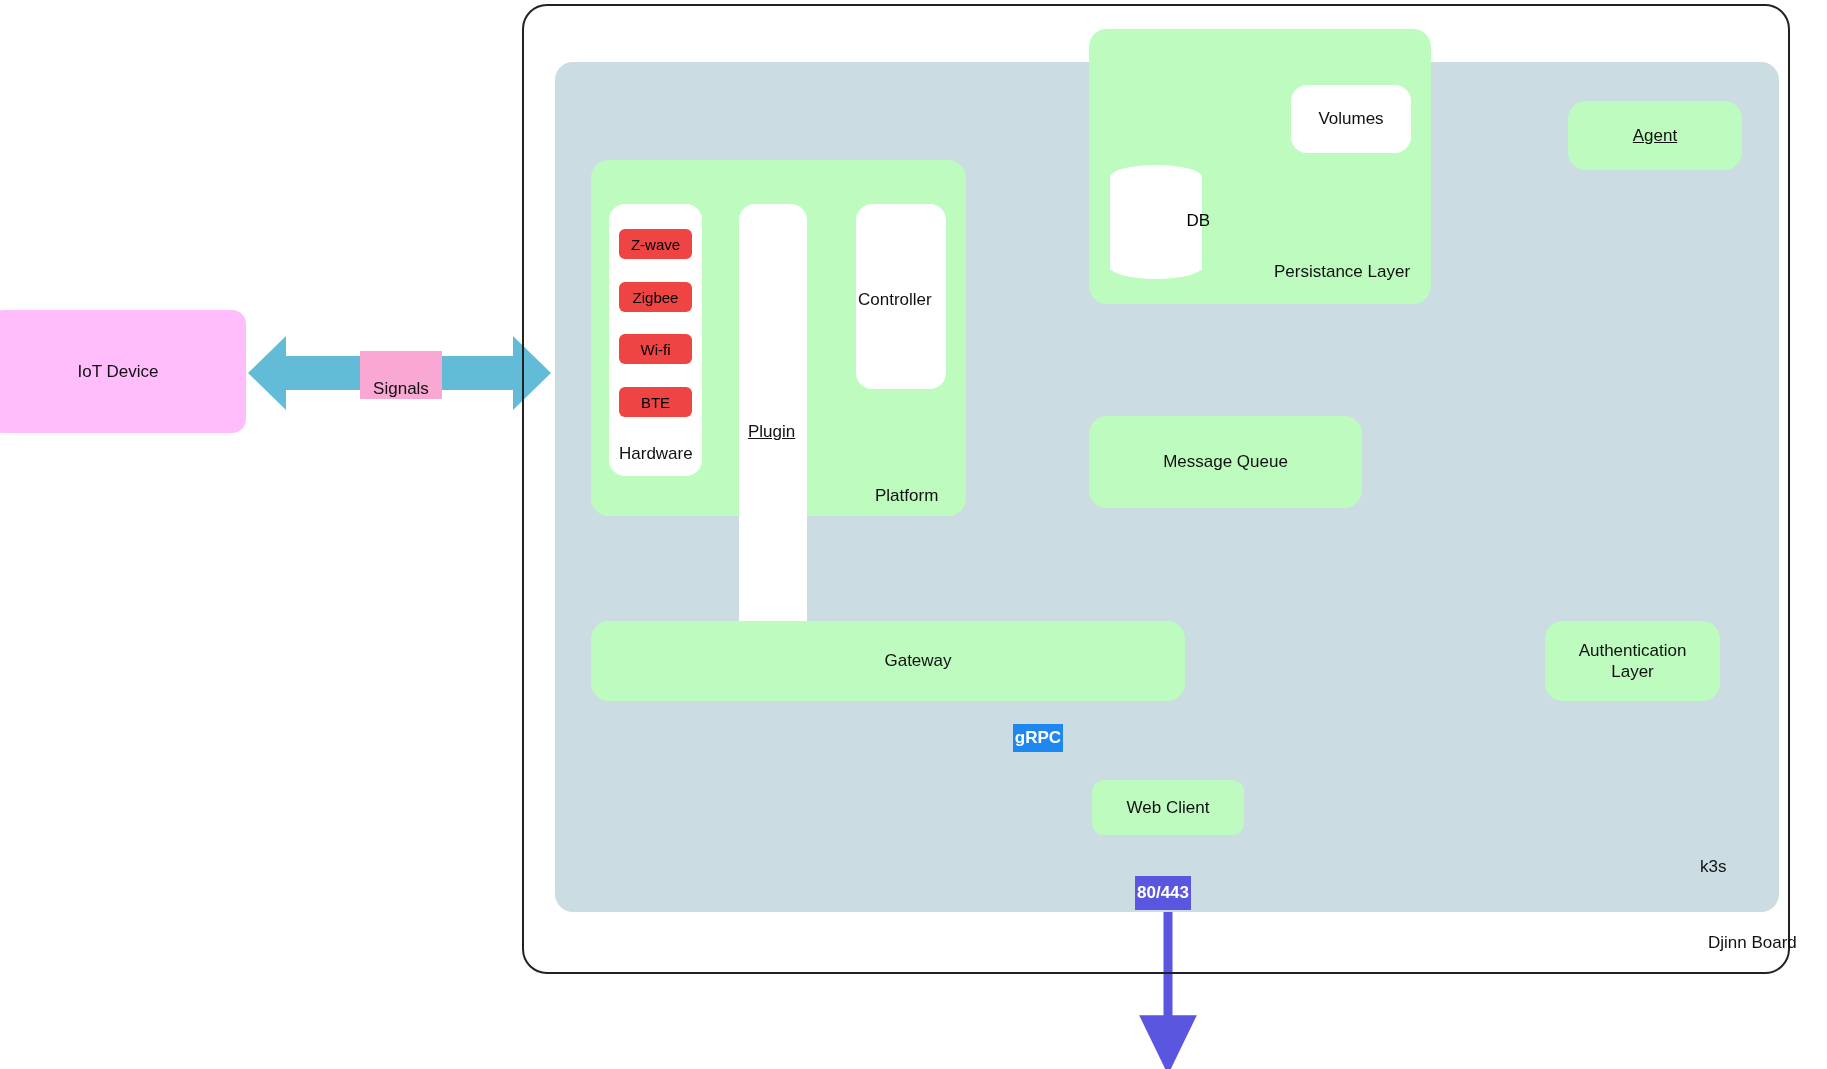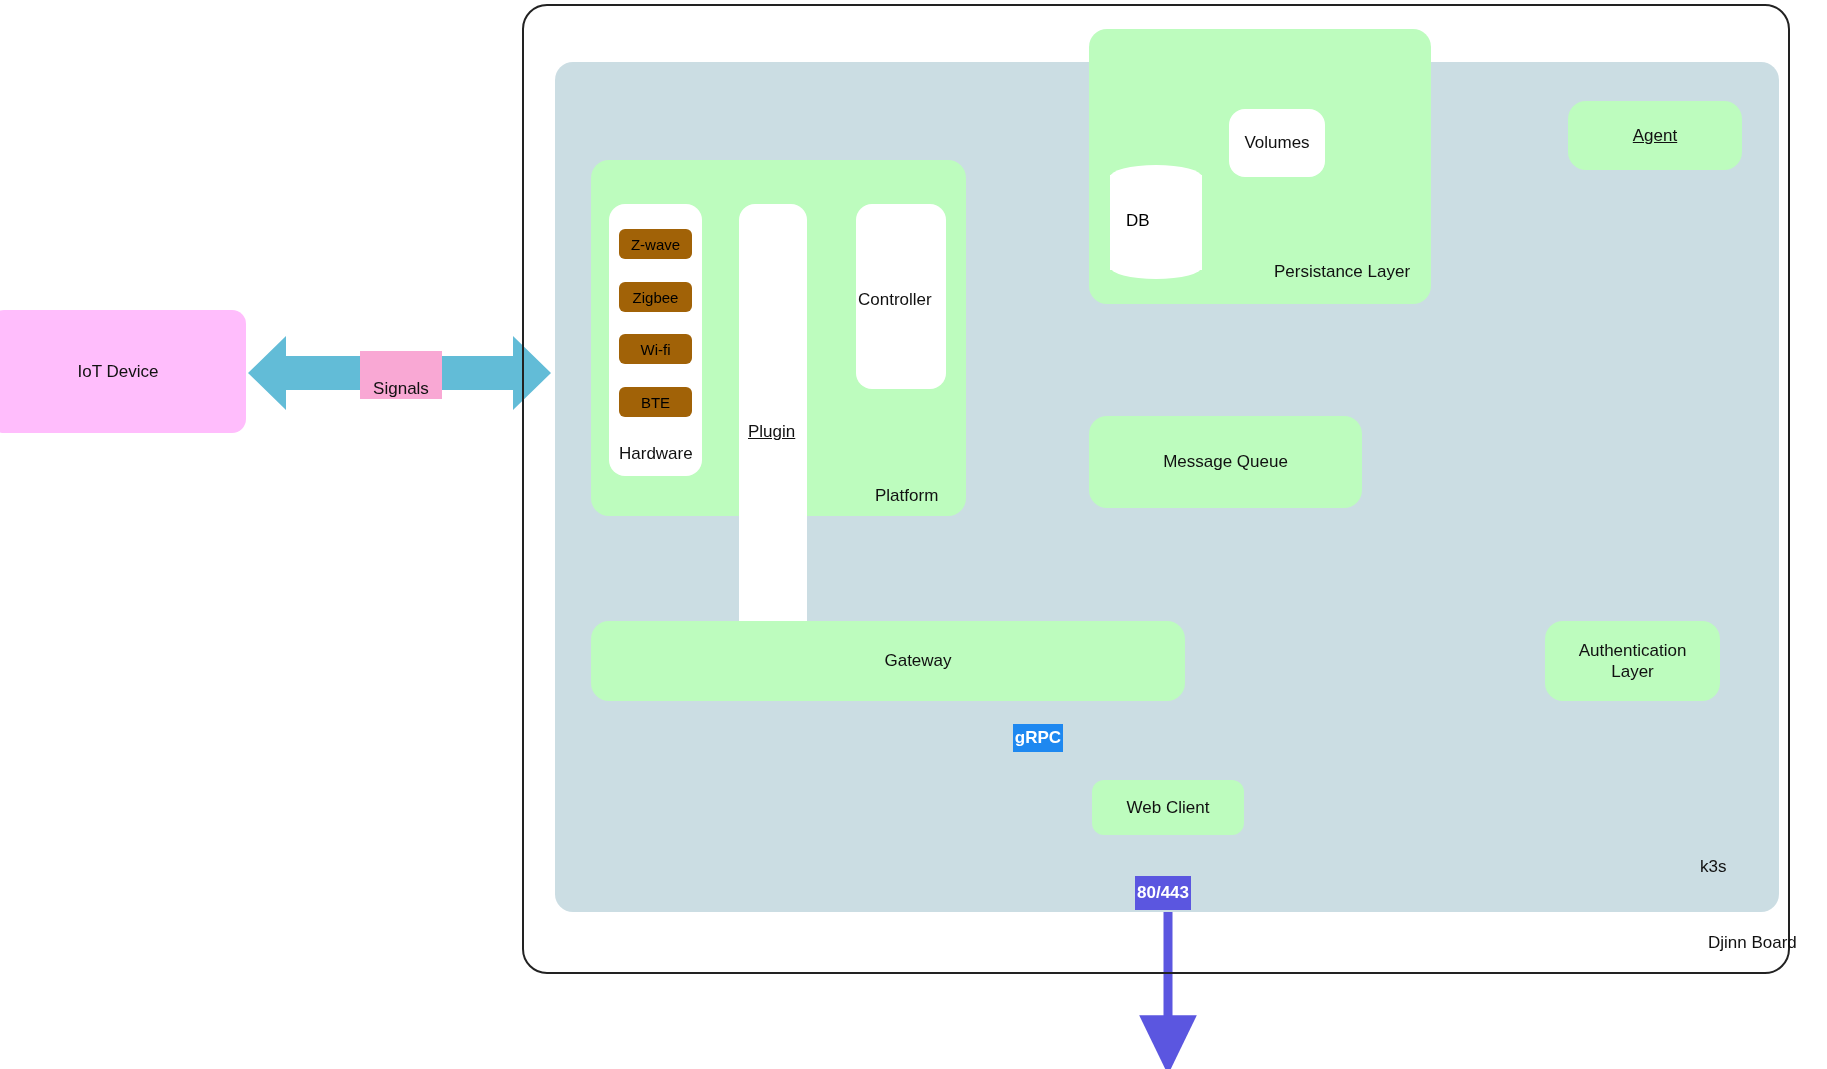--- a/index.html
+++ b/index.html
@@ -4,21 +4,21 @@
 <style>
   html,body{margin:0;padding:0;background:#ffffff;}
   body{width:1827px;height:1069px;font-family:"Liberation Sans",sans-serif;overflow:hidden;}
   #stage{position:relative;width:1827px;height:1069px;}
   #wires{position:absolute;left:0;top:0;width:1827px;height:1069px;pointer-events:none;}
   .node{position:absolute;box-sizing:border-box;display:flex;align-items:center;justify-content:center;text-align:center;color:#111111;}
   .lbl-bottom{position:absolute;color:#111111;font-size:17px;}
   .grp-green{background:#bdfcbe;border-radius:18px;}
   .grp-blue{background:#cbdde3;border-radius:18px;}
   .white-box{background:#ffffff;border-radius:16px;}
-  .chip{background:#a16207;border-radius:6px;font-size:15px;}
+  .chip{background:#ef4444;border-radius:6px;font-size:15px;}
   .pill-lbl{position:absolute;display:flex;align-items:center;justify-content:center;color:#ffffff;font-size:17px;font-weight:bold;}
   .node-txt{font-size:17px;line-height:1.25;}
 </style>
 </head>
 <body>
 
 <div id="stage">
 
   <svg id="wires" viewBox="0 0 1827 1069">
     <defs>
@@ -122,29 +122,29 @@
 
   <div class="white-box" style="position:absolute;left:739px;top:204px;width:68px;height:451px;"></div>
   <div class="lbl-bottom" style="left:748px;top:422px;text-decoration:underline;">Plugin</div>
 
   <div class="white-box" style="position:absolute;left:856px;top:204px;width:90px;height:185px;"></div>
   <div class="lbl-bottom" style="left:858px;top:290px;">Controller</div>
 
   <div class="grp-green" style="position:absolute;left:1089px;top:29px;width:342px;height:275px;"></div>
   <div class="lbl-bottom" style="left:1274px;top:262px;">Persistance Layer</div>
 
-  <div class="node white-box" style="left:1229px;top:85px;width:96px;height:68px;margin-top:24px;">
+  <div class="node white-box" style="left:1291px;top:85px;width:120px;height:68px;">
       <span class="node-txt">Volumes</span>
     </div>
 
   <div style="position:absolute;left:1110px;top:165px;width:92px;height:112px;">
     <div style="position:absolute;left:0;top:10px;width:92px;height:95px;background:#ffffff;"></div>
     <div style="position:absolute;left:0;top:0;width:92px;height:24px;background:#ffffff;border-radius:50%/50%;"></div>
     <div style="position:absolute;left:0;top:90px;width:92px;height:24px;background:#ffffff;border-radius:50%/50%;"></div>
-    <div style="position:absolute;left:16px;top:0;width:100px;height:112px;display:flex;align-items:center;justify-content:flex-start;">
+    <div style="position:absolute;left:0;top:0;width:100px;height:112px;display:flex;align-items:center;justify-content:flex-end;">
       <span class="node-txt">DB</span>
     </div>
   </div>
 
   <div class="node grp-green" style="left:1568px;top:101px;width:174px;height:69px;text-decoration:underline;">
       <span class="node-txt">Agent</span>
     </div>
 
   <div class="node grp-green" style="left:1089px;top:416px;width:273px;height:92px;">
       <span class="node-txt">Message Queue</span>

